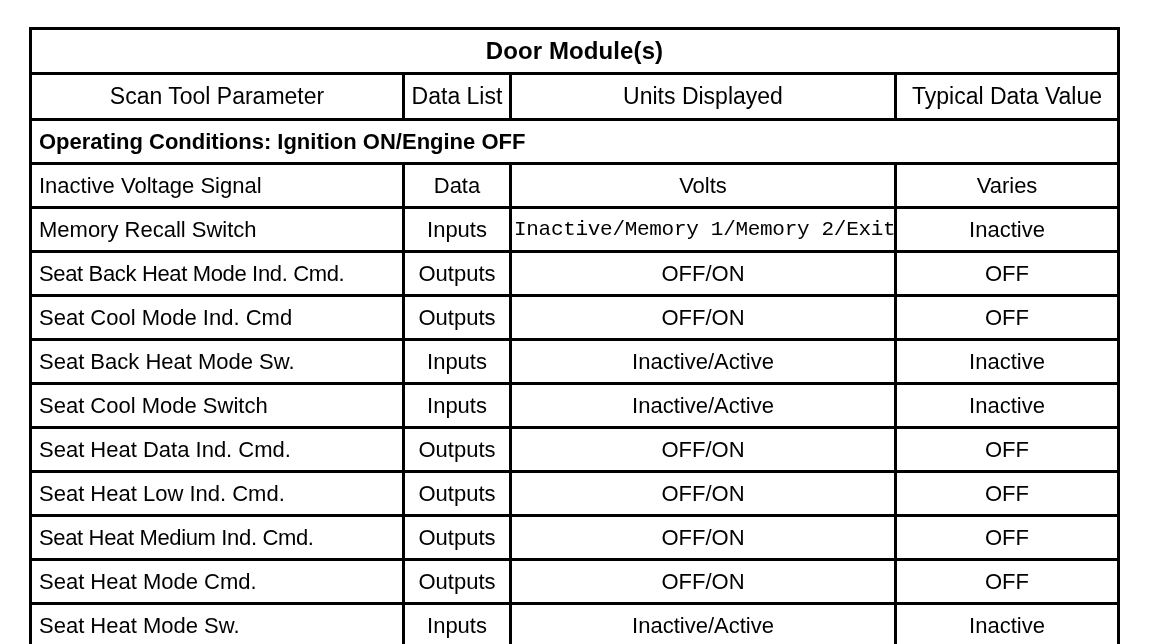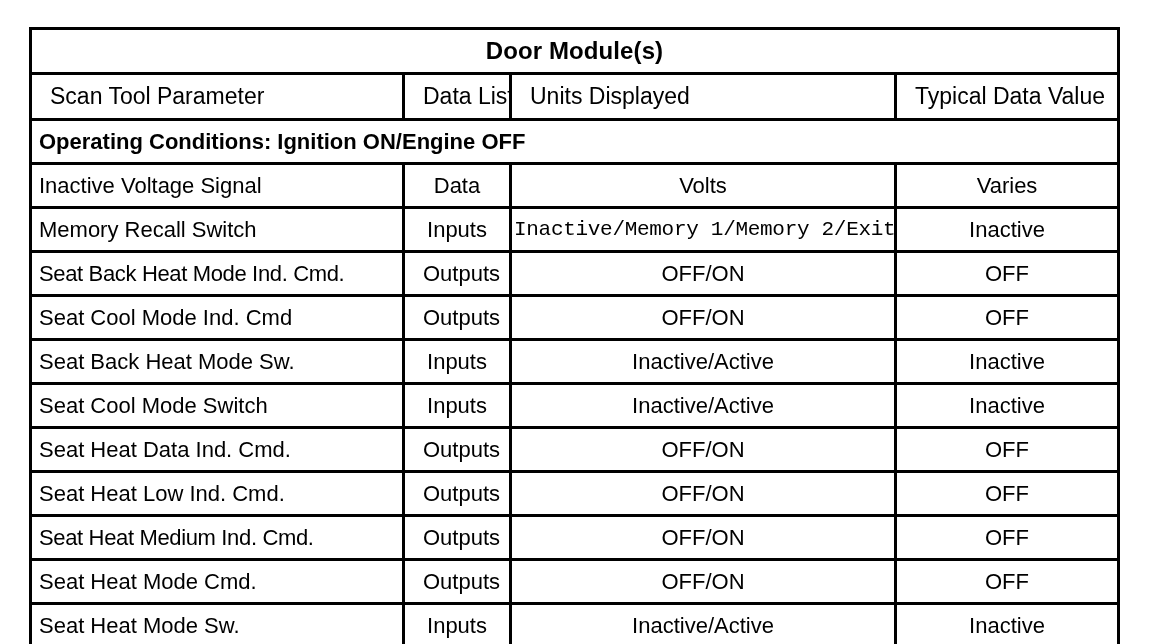--- a/index.html
+++ b/index.html
@@ -29,21 +29,21 @@
     left: 29px;
     top: 27px;
     width: 1088px;
     border-collapse: collapse;
     table-layout: fixed;
     background: #ffffff;
   }
 
   .param-table td {
     border: 3px solid #000000;
-    padding: 0 18px;
+    padding: 0 6px;
     background: #ffffff;
     vertical-align: middle;
     white-space: nowrap;
     overflow: hidden;
   }
 
   
   col.c-param { width: 373px; }
   col.c-list  { width: 107px; }
   col.c-units { width: 385px; }
@@ -54,21 +54,21 @@
     height: 42px;
     text-align: center;
     font-size: 24px;
     font-weight: bold;
     letter-spacing: 0.1px;
   }
 
   
   .head-row td {
     height: 43px;
-    text-align: left;
+    text-align: center;
     font-size: 23px;
     font-weight: normal;
   }
 
   
   .section-row td {
     height: 41px;
     text-align: left;
     font-size: 22px;
     font-weight: bold;

